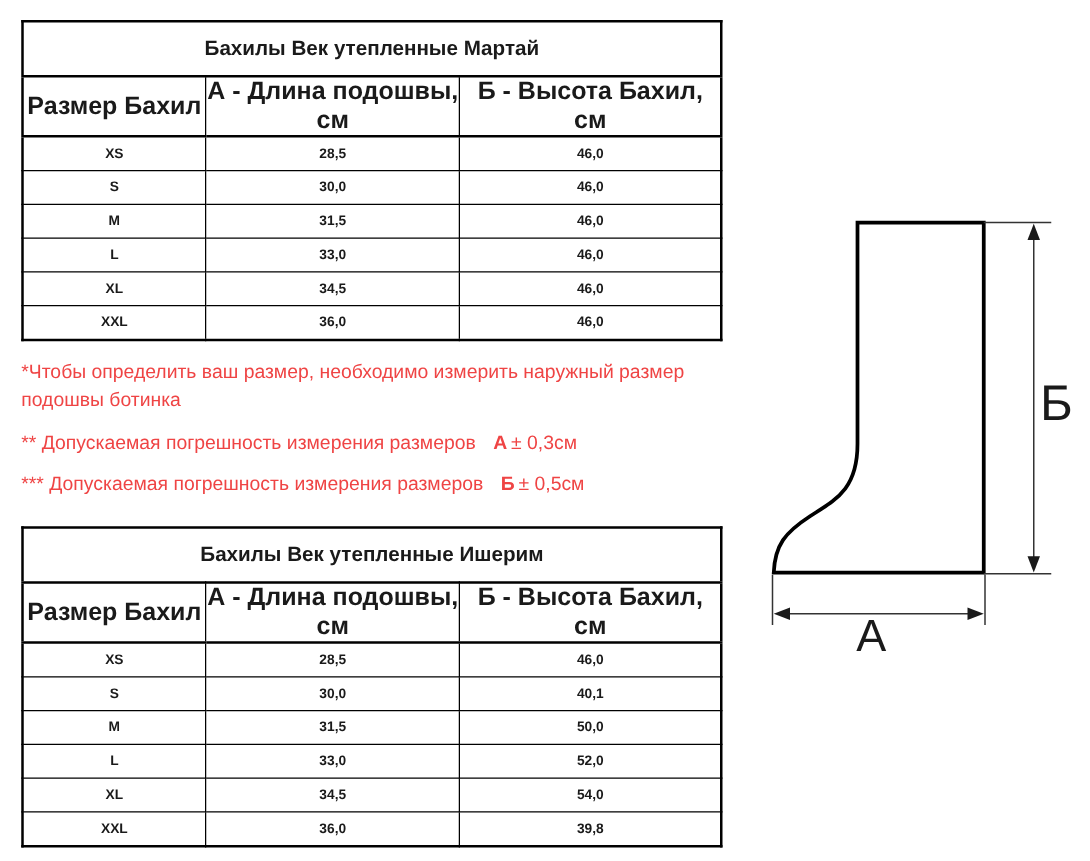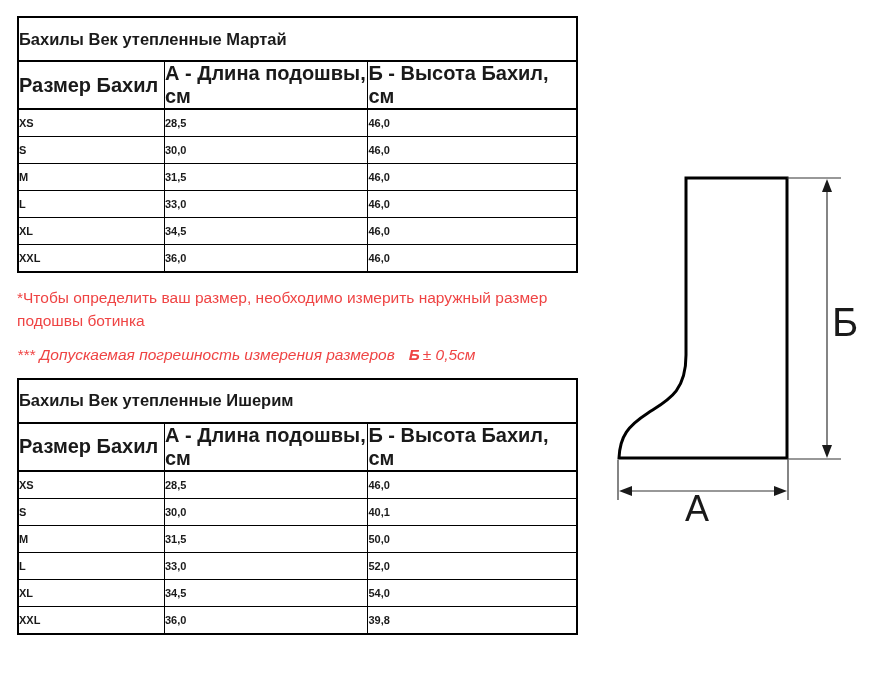--- a/index.html
+++ b/index.html
@@ -17,21 +17,21 @@
     width: 561px;
   }
   table.size-table {
     width: 100%;
     border-collapse: collapse;
     border: 2px solid #000;
     table-layout: fixed;
   }
   table.size-table th, table.size-table td {
     border: 1px solid #000;
-    text-align: left;
+    text-align: center;
     vertical-align: middle;
     font-weight: bold;
     color: #1a1a1a;
     padding: 0;
   }
   table.size-table th.table-title {
     height: 42px;
     font-size: 16.5px;
     border-bottom: 2px solid #000;
   }
@@ -49,24 +49,24 @@
   col.c3 { width: 37.4%; }
 
   .notes {
     margin-top: 13px;
     width: 545px;
     font-size: 15.5px;
     line-height: 1.5;
     color: #ef4444;
   }
   .notes p { margin: 0 0 10px 0; }
-  .notes p:last-child { margin-bottom: 12px; font-style: italic; }
+  .notes p:last-child { margin-bottom: 0; }
   .notes .dim-letter { margin-left: 14px; margin-right: 3px; font-weight: bold; }
 
-  .table2-wrap { }
+  .table2-wrap { margin-top: 22px; }
 
   .diagram {
     position: absolute;
     left: 600px; top: 150px;
     width: 272px; height: 400px;
   }
 </style>
 </head>
 <body>
 
@@ -117,20 +117,21 @@
         <tr>
           <td>XXL</td>
           <td>36,0</td>
           <td>46,0</td>
         </tr>
       </tbody>
   </table>
 
   <div class="notes">
     <p><span>*Чтобы определить ваш размер, необходимо измерить наружный размер подошвы ботинка</span></p>
+    <p><span>** Допускаемая погрешность измерения размеров</span><b class="dim-letter">А</b><span>± 0,3см</span></p>
     <p><span>*** Допускаемая погрешность измерения размеров</span><b class="dim-letter">Б</b><span>± 0,5см</span></p>
   </div>
 
   <div class="table2-wrap">
     <table class="size-table">
       <colgroup>
           <col class="c1">
           <col class="c2">
           <col class="c3">
         </colgroup>

